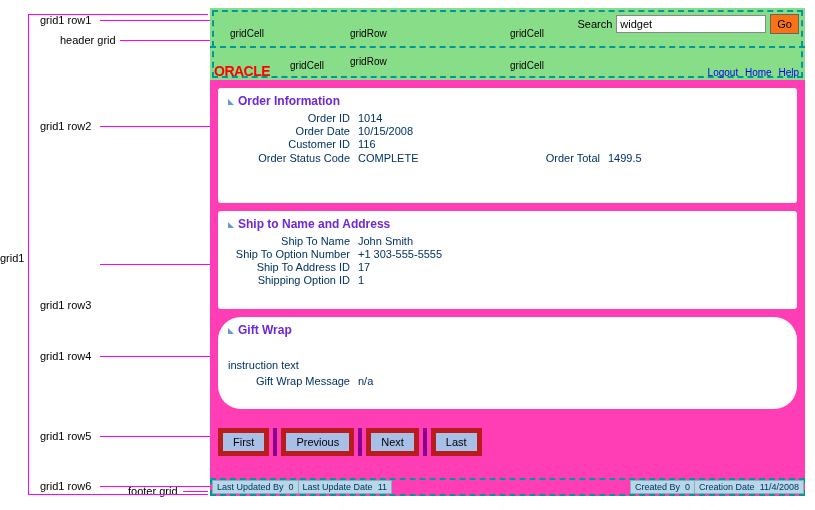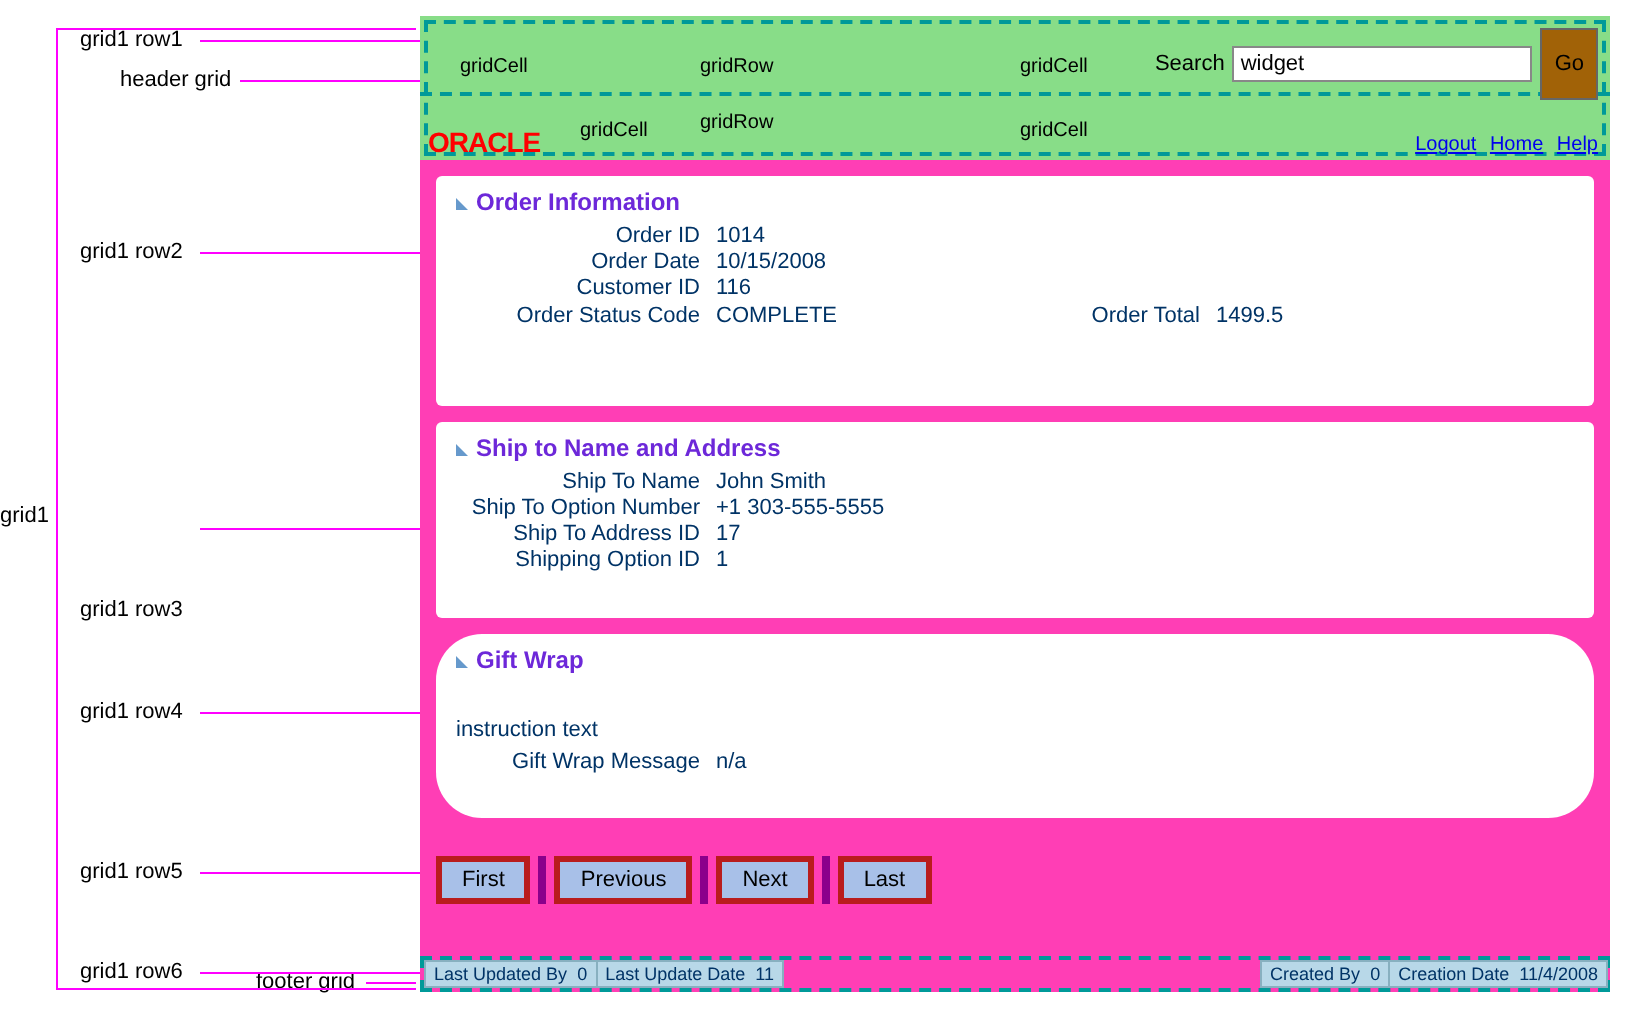--- a/index.html
+++ b/index.html
@@ -6,36 +6,36 @@
 body { font-family: Arial, sans-serif; font-size: 11px; width: 815px; height: 510px; position: relative; background: #fff; }
 .label-col { position: absolute; left: 0; top: 0; width: 210px; height: 510px; }
 .label { position: absolute; color: #000; font-size: 11px; white-space: nowrap; }
 .line { position: absolute; background: #ff00ff; }
 .main { position: absolute; left: 210px; top: 8px; width: 595px; height: 488px; background: #ff3eb5; }
 .dashed { border: 2px dashed #009999; position: absolute; }
 .header { position: absolute; left: 0; top: 0; width: 100%; height: 72px; background: #88dd88; }
 .search-row { position: absolute; right: 6px; top: 6px; display: flex; align-items: center; gap: 4px; }
 .search-lbl { font-size: 11px; }
 .search-input { width: 150px; height: 18px; font-size: 11px; padding: 1px 3px; border: 1px solid #888; }
-.go-btn { height: 36px; padding: 0 6px; font-size: 11px; background: #a16207; border: 1px solid #666; cursor: pointer; }
+.go-btn { height: 20px; padding: 0 6px; font-size: 11px; background: #f97316; border: 1px solid #666; cursor: pointer; }
 .hcell { position: absolute; font-size: 10px; color: #000; }
 .oracle { position: absolute; left: 4px; top: 55px; font-weight: bold; font-size: 14px; letter-spacing: -0.5px; color: #ff0000; font-family: Arial; }
 .links { position: absolute; right: 6px; bottom: 2px; font-size: 10px; color: #0000ee; }
-.links a { color: #0000ee; text-decoration: underline; margin-left: 4px; cursor: pointer; margin-top: 15px; }
+.links a { color: #0000ee; margin-left: 4px; cursor: pointer; margin-top: 15px; }
 .panel { position: absolute; left: 8px; width: 579px; background: #fff; border-radius: 3px; padding: 6px 10px; }
 .panel-title { color: #6d28d9; font-weight: bold; font-size: 12px; margin-bottom: 4px; }
 .tri { display: inline-block; width: 0; height: 0; border-left: 6px solid #6699cc; border-top: 6px solid transparent; border-bottom: 0; margin-right: 4px; vertical-align: baseline; }
 .field-row { display: flex; margin: 1px 0; font-size: 11px; color: #003366; }
 .field-row .flabel { width: 130px; text-align: right; padding-right: 8px; }
 .field-row .fval { color: #003366; }
 .two-col { display: flex; }
 .two-col .left { width: 300px; }
 .instr { color: #003366; font-size: 11px; margin-bottom: 4px; margin-top: 22px; }
 .nav-row { position: absolute; left: 8px; display: flex; gap: 4px; }
-.nav-btn { background: #a8c0e8; border: 3px solid #b91c1c; padding: 3px 10px; font-size: 11px; cursor: pointer; color: #000; }
+.nav-btn { background: #a8c0e8; border: 5px solid #b91c1c; padding: 3px 10px; font-size: 11px; cursor: pointer; color: #000; }
 .nav-sep { width: 4px; background: #8b008b; }
 .footer { position: absolute; left: 0; bottom: 0; width: 100%; height: 16px; }
 .footer-left { position: absolute; left: 2px; top: 0; display: flex; }
 .footer-right { position: absolute; right: 2px; top: 0; display: flex; }
 .fcell { background: #b8d8e8; border: 1px solid #88b0c0; font-size: 9px; padding: 1px 4px; color: #003366; margin-right: -1px; }
 .dashed-h { border-top: 2px dashed #009999; position: absolute; width: 100%; height: 0; }
 </style>
 </head>
 <body>
 

